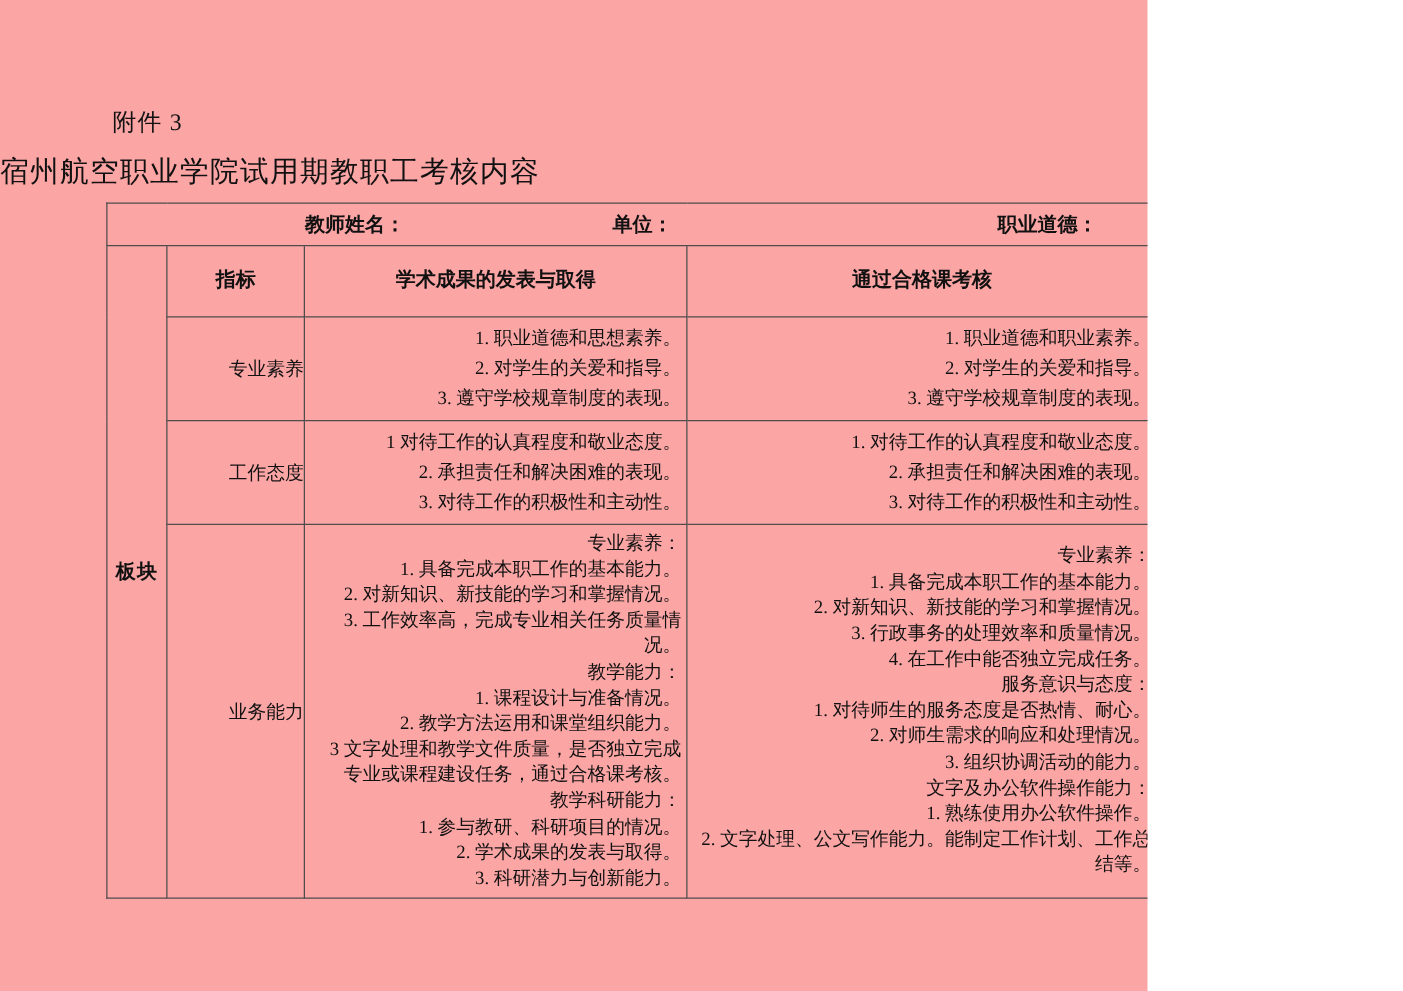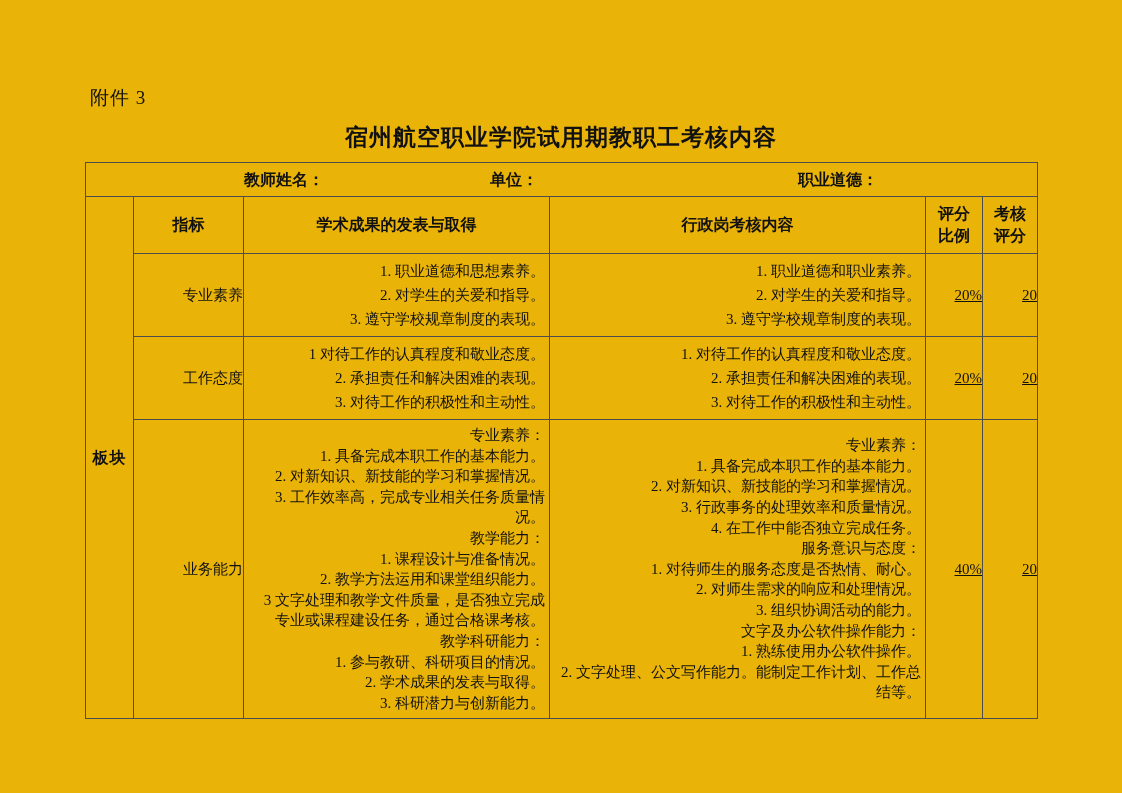--- a/index.html
+++ b/index.html
@@ -3,40 +3,40 @@
 <meta charset="utf-8">
 <style>
   * { margin: 0; padding: 0; box-sizing: border-box; }
   html, body {
     background: #ffffff;
     font-family: "Liberation Serif", "DejaVu Serif", serif;
     color: #111111;
   }
   .page {
     position: relative;
-    width: 1122px;
+    width: 918px;
     height: 793px;
-    background: #eab308;
+    background: #fca5a5;
     overflow: hidden;
   }
   .attachment {
     position: absolute;
     left: 90px;
     top: 85px;
     font-size: 19px;
     letter-spacing: 1px;
   }
   .doc-title {
     position: absolute;
     left: 0;
     top: 122px;
     width: 1122px;
-    text-align: center;
+    text-align: left;
     font-size: 23px;
-    font-weight: bold;
+    font-weight: normal;
     letter-spacing: 1px;
   }
   table.assess {
     position: absolute;
     left: 85px;
     top: 162px;
     width: 952px;
     border-collapse: collapse;
     table-layout: fixed;
   }
@@ -126,21 +126,21 @@
           <span class="info-label info-unit">单位：</span>
           <span class="info-label info-date">职业道德：</span>
         </div>
       </td>
     </tr>
 
     <tr class="header-row">
       <td rowspan="4" class="section-cell">板块</td>
       <td>指标</td>
       <td>学术成果的发表与取得</td>
-      <td>行政岗考核内容</td>
+      <td>通过合格课考核</td>
       <td>评分
 比例</td>
       <td>考核
 评分</td>
     </tr>
 
     <tr class="row-short">
       <td class="indicator-cell">专业素养</td>
       <td class="content-cell">1. 职业道德和思想素养。
 2. 对学生的关爱和指导。

